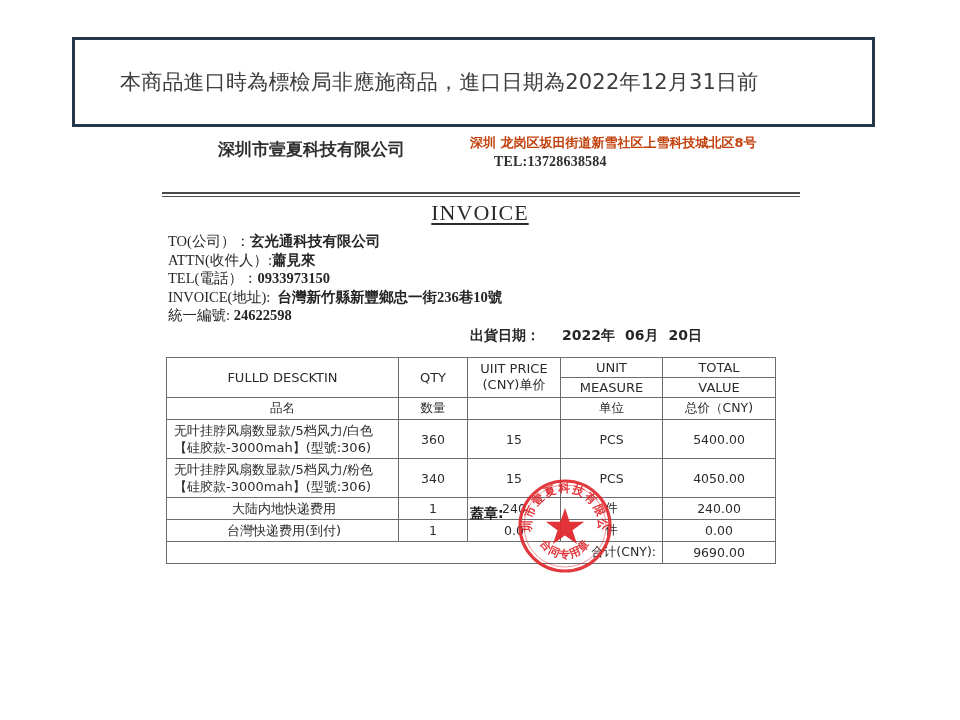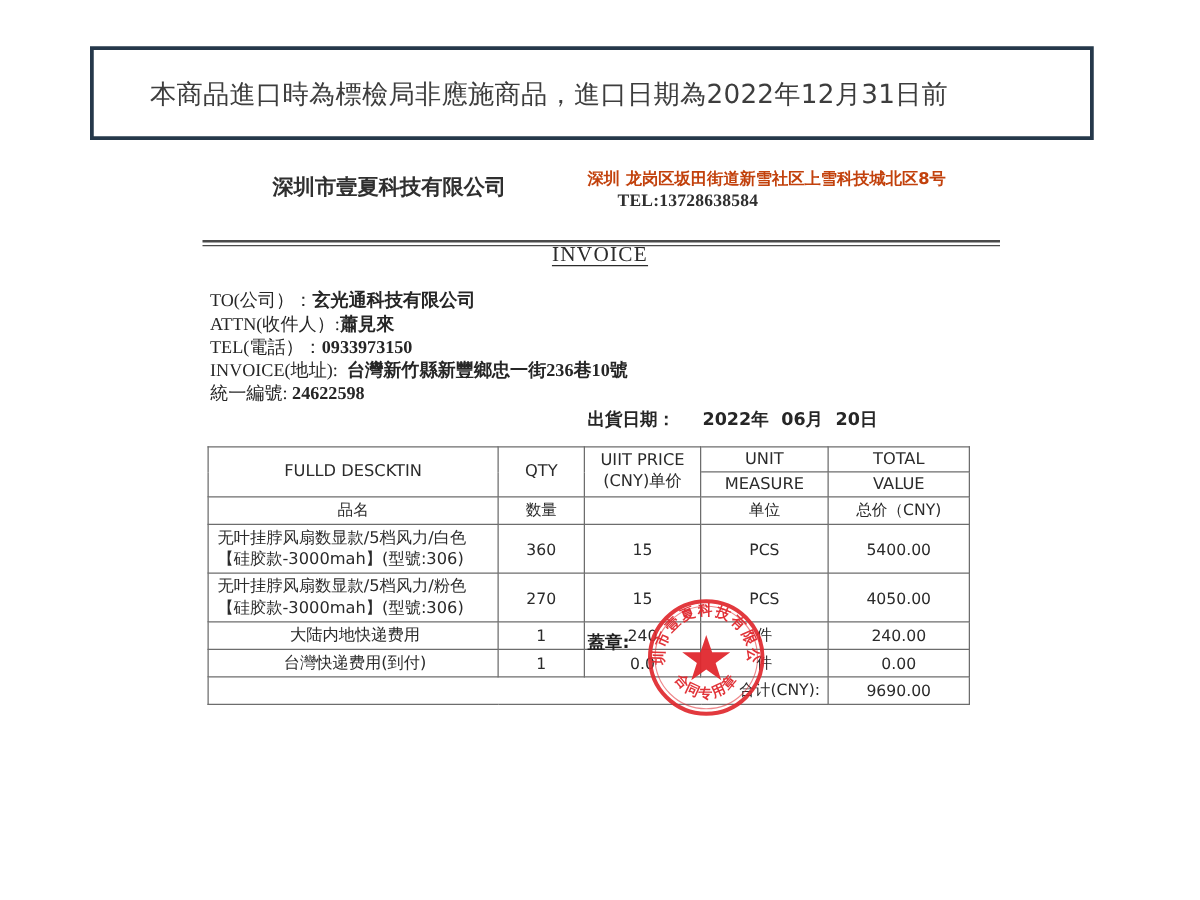--- a/index.html
+++ b/index.html
@@ -15,21 +15,21 @@
     font-family: "Liberation Sans", sans-serif;
     color: #231f20;
   }
 
   
   #notice-banner {
     position: absolute;
     left: 72px;
     top: 37px;
     width: 803px;
-    height: 75px;
+    height: 90px;
     border: 3px solid #25384a;
     box-sizing: border-box;
     background: #ffffff;
   }
   #notice-banner-text {
     position: absolute;
     left: 45px;
     top: 50%;
     transform: translateY(-50%);
     font-family: "DejaVu Sans", "Liberation Sans", sans-serif;
@@ -98,25 +98,25 @@
     height: 5px;
     border-top: 2px solid #4a4a4a;
     border-bottom: 1px solid #4a4a4a;
     box-sizing: border-box;
   }
 
   
   #invoice-title {
     position: absolute;
     left: 0;
-    top: 72px;
+    top: 78px;
     width: 960px;
     text-align: center;
     font-family: "Liberation Serif", "DejaVu Serif", serif;
-    font-size: 17px;
+    font-size: 22px;
     letter-spacing: 1px;
     color: #2b2b2b;
   }
   #invoice-title span {
     text-decoration: underline;
     text-underline-offset: 3px;
   }
 
   
   #buyer-block {
@@ -305,21 +305,21 @@
           <td>360</td>
           <td>15</td>
           <td>PCS</td>
           <td>5400.00</td>
         </tr>
         <tr>
           <td class="desc-cell">
             <div>无叶挂脖风扇数显款/5档风力/粉色</div>
             <div>【硅胶款-3000mah】(型號:306)</div>
           </td>
-          <td>270</td>
+          <td>340</td>
           <td>15</td>
           <td>PCS</td>
           <td>4050.00</td>
         </tr>
         <tr>
           <td class="desc-cell desc-center">
             <div>大陆内地快递费用</div>
           </td>
           <td>1</td>
           <td>240</td>

